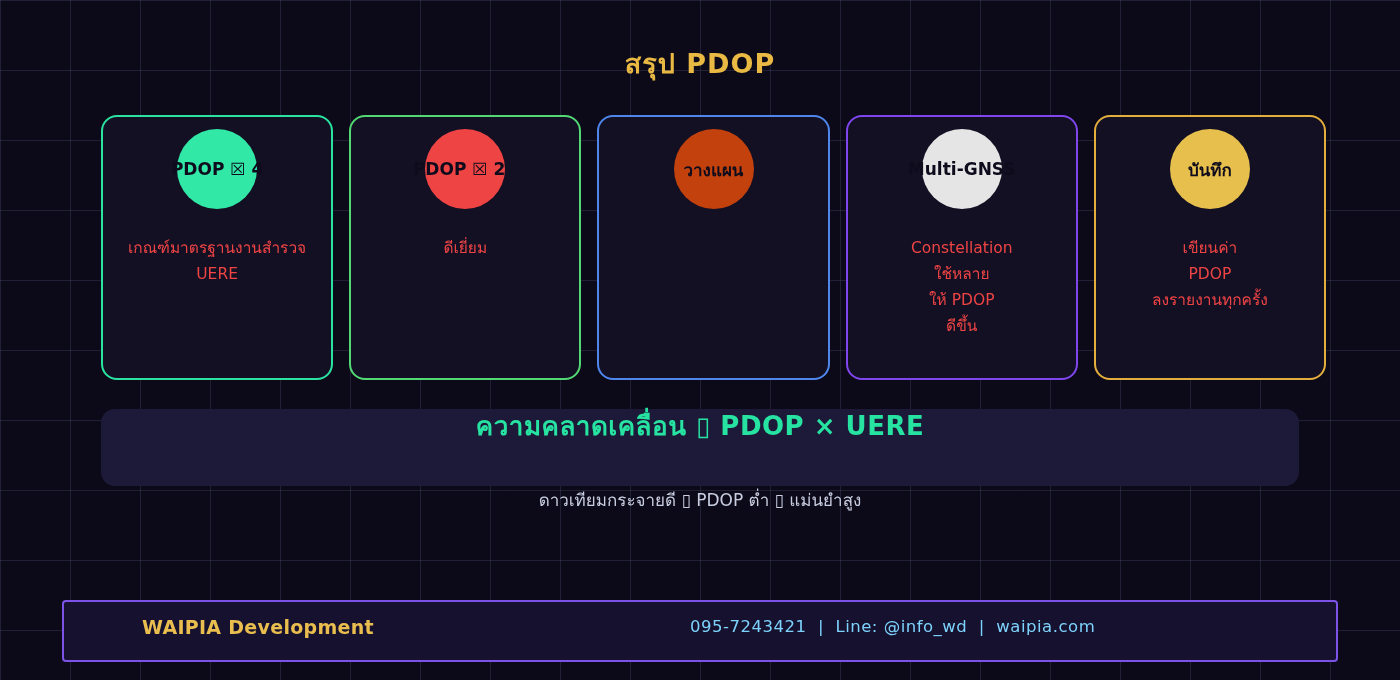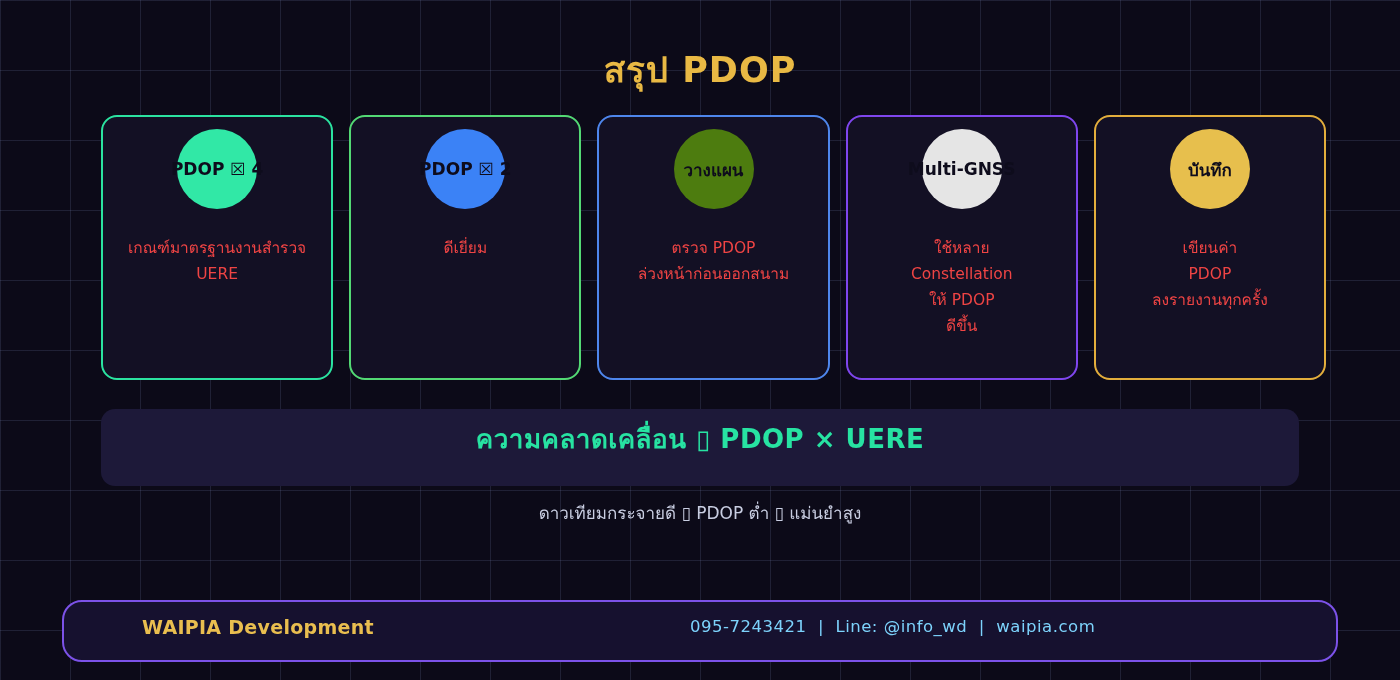--- a/index.html
+++ b/index.html
@@ -12,21 +12,21 @@
   .stage{
     position:relative; width:1400px; height:680px;
     background:
       repeating-linear-gradient(to right,  rgba(131,146,198,0.17) 0 1px, transparent 1px 70px),
       repeating-linear-gradient(to bottom, rgba(131,146,198,0.17) 0 1px, transparent 1px 70px),
       #0c0a18;
   }
   .page-title{
     position:absolute; top:42px; left:0; width:100%;
     text-align:center;
-    font-size:35px; font-weight:800; letter-spacing:1px;
+    font-size:27px; font-weight:800; letter-spacing:1px;
   }
   .cards{
     position:absolute; left:62px; top:115px; width:1264px; height:265px;
     display:flex; gap:16px;padding-left:39px;
   }
   .card{
     width:240px; height:265px;
     background:#131024;
     border:2px solid #555;
     border-radius:16px;
@@ -45,33 +45,33 @@
   .card-body{
     margin-top:26px;
     text-align:center;
     font-size:15.5px; line-height:26px;
     color:#ef4444;
     width:100%;
   }
   .banner{
     position:absolute; left:101px; top:409px; width:1198px; height:77px;
     background:#1d1939; border-radius:14px;
-    text-align:center; padding-top:13px;
+    text-align:center; 
   }
   .banner-main{
     font-size:26px; font-weight:800; line-height:34px;
     letter-spacing:0.5px;
   }
   .banner-sub{
     font-size:17px; line-height:26px; color:#c9cee2;margin-top:44px;
   }
   .footerbar{
     position:absolute; left:62px; top:600px; width:1276px; height:62px;
     background:#16112f;
-    border:2px solid #7c52e8; border-radius:20px;
+    border:2px solid #7c52e8; border-radius:4px;
   }
   .brand{
     position:absolute; left:78px; top:14px;
     font-size:19px; font-weight:800; letter-spacing:0.3px;
   }
   .contact{
     position:absolute; left:626px; top:15px;
     font-size:16.5px; letter-spacing:0.5px;
     color:#7dd3fc; white-space:pre;
   }
@@ -89,45 +89,41 @@
       <div class="circle" style="background-color: rgb(49, 232, 166);">
         <span class="badge">PDOP ☒ 4</span>
       </div>
       <div class="card-body">
         <div>เกณฑ์มาตรฐานงานสำรวจ</div>
         <div>UERE</div>
       </div>
     </div>
 
     <div class="card" style="border-color: rgb(83, 217, 116);">
-      <div class="circle" style="background-color: #3b82f6;">
+      <div class="circle" style="background-color: #ef4444; justify-content: flex-end;">
         <span class="badge">PDOP ☒ 2</span>
       </div>
       <div class="card-body">
         <div>ดีเยี่ยม</div>
       </div>
     </div>
 
     <div class="card" style="border-color: rgb(78, 134, 236);">
-      <div class="circle" style="background-color: #4d7c0f;">
+      <div class="circle" style="background-color: #c2410c;">
         <span class="badge">วางแผน</span>
-      </div>
-      <div class="card-body">
-        <div>ตรวจ PDOP</div>
-        <div>ล่วงหน้าก่อนออกสนาม</div>
       </div>
     </div>
 
     <div class="card" style="border-color: rgb(127, 70, 238);">
       <div class="circle" style="background-color: #e5e5e5;">
         <span class="badge">Multi-GNSS</span>
       </div>
       <div class="card-body">
+        <div>Constellation</div>
         <div>ใช้หลาย</div>
-        <div>Constellation</div>
         <div>ให้ PDOP</div>
         <div>ดีขึ้น</div>
       </div>
     </div>
 
     <div class="card" style="border-color: rgb(227, 174, 60); align-items: center;">
       <div class="circle" style="background-color: rgb(231, 191, 77);">
         <span class="badge">บันทึก</span>
       </div>
       <div class="card-body">

